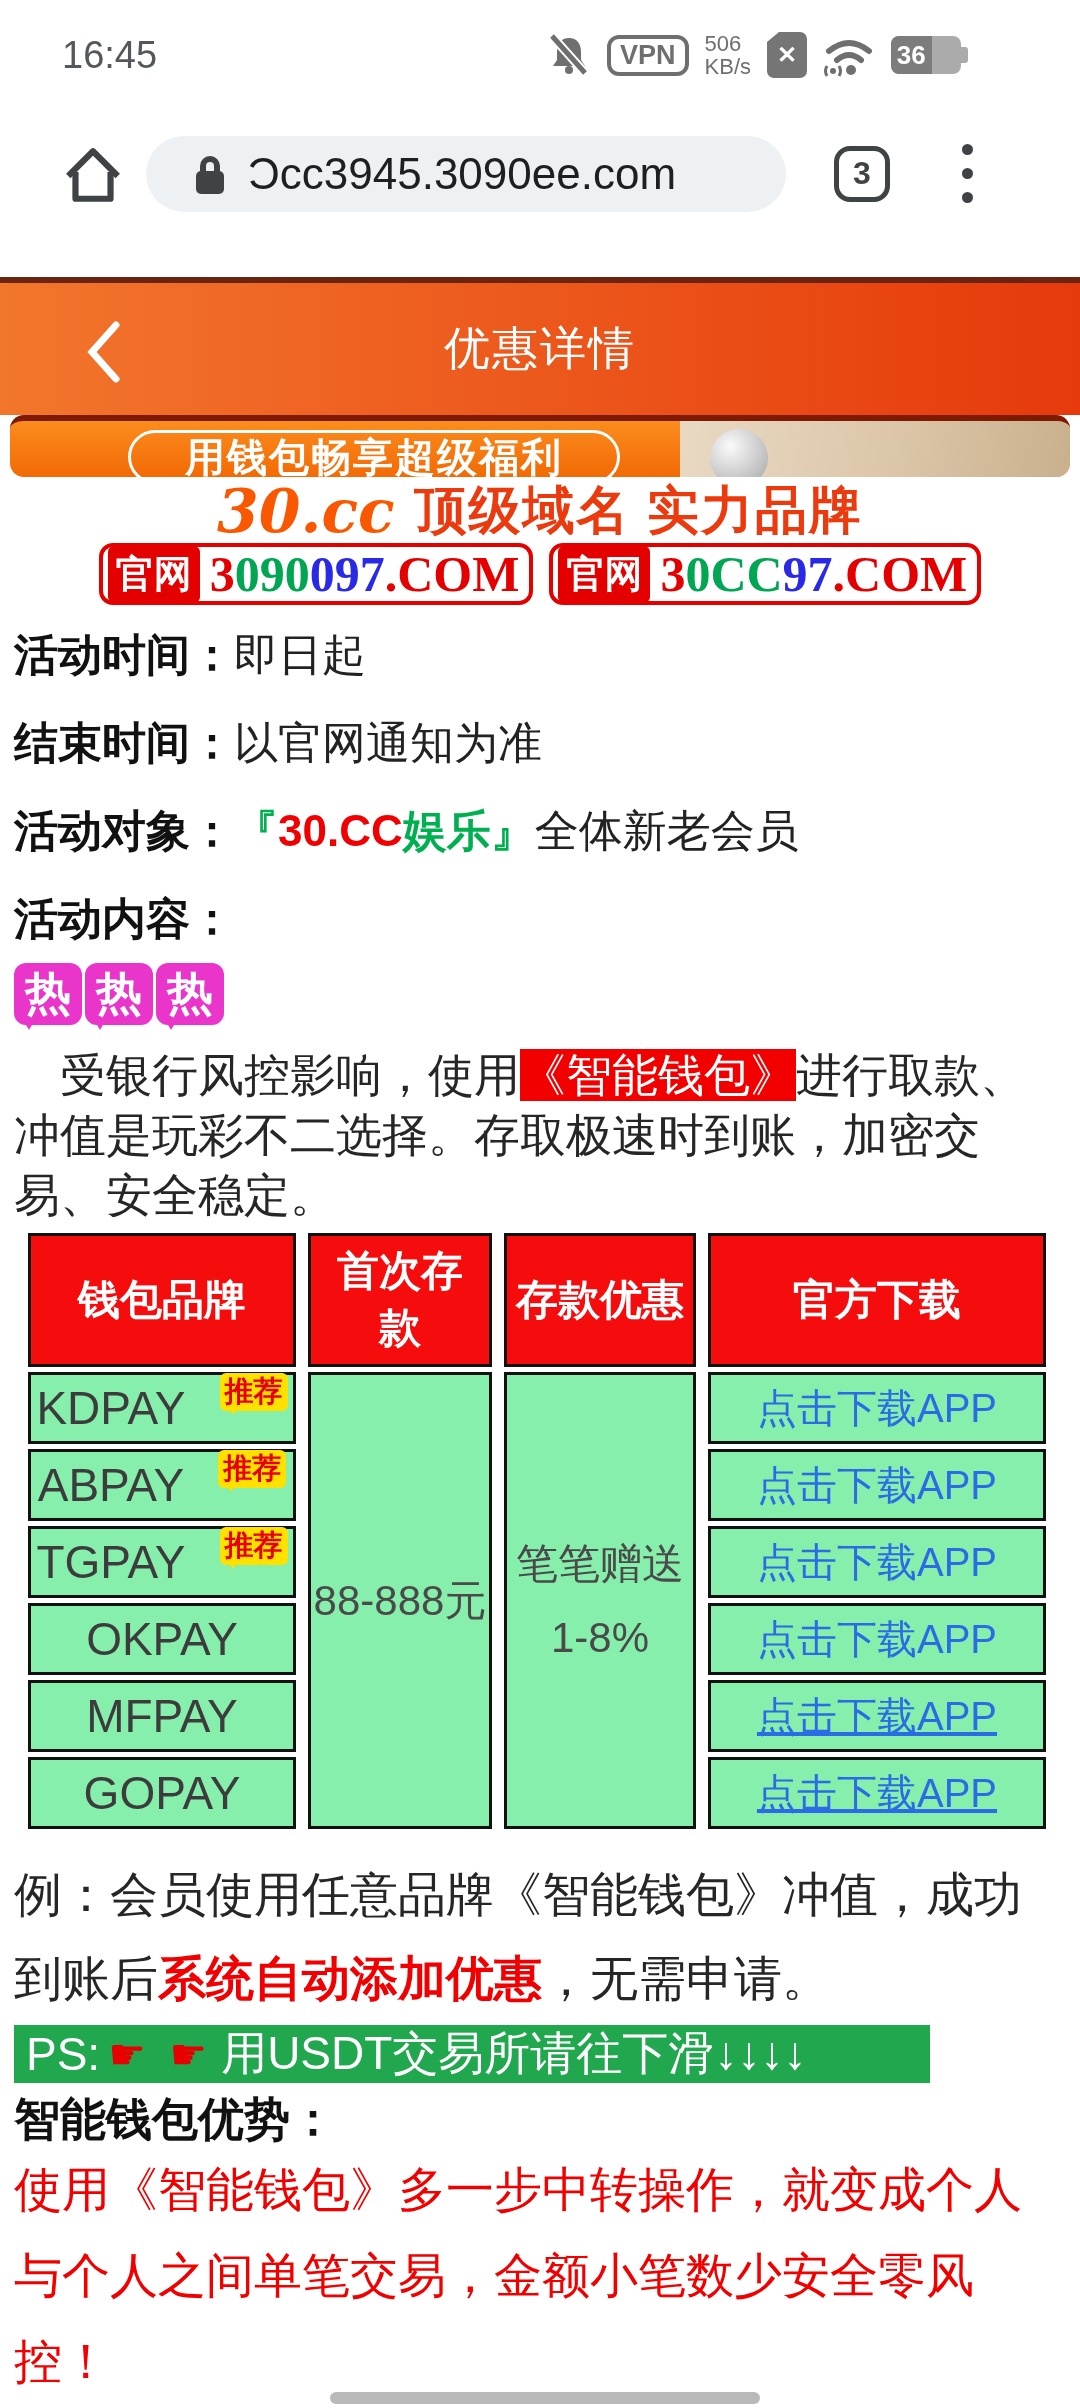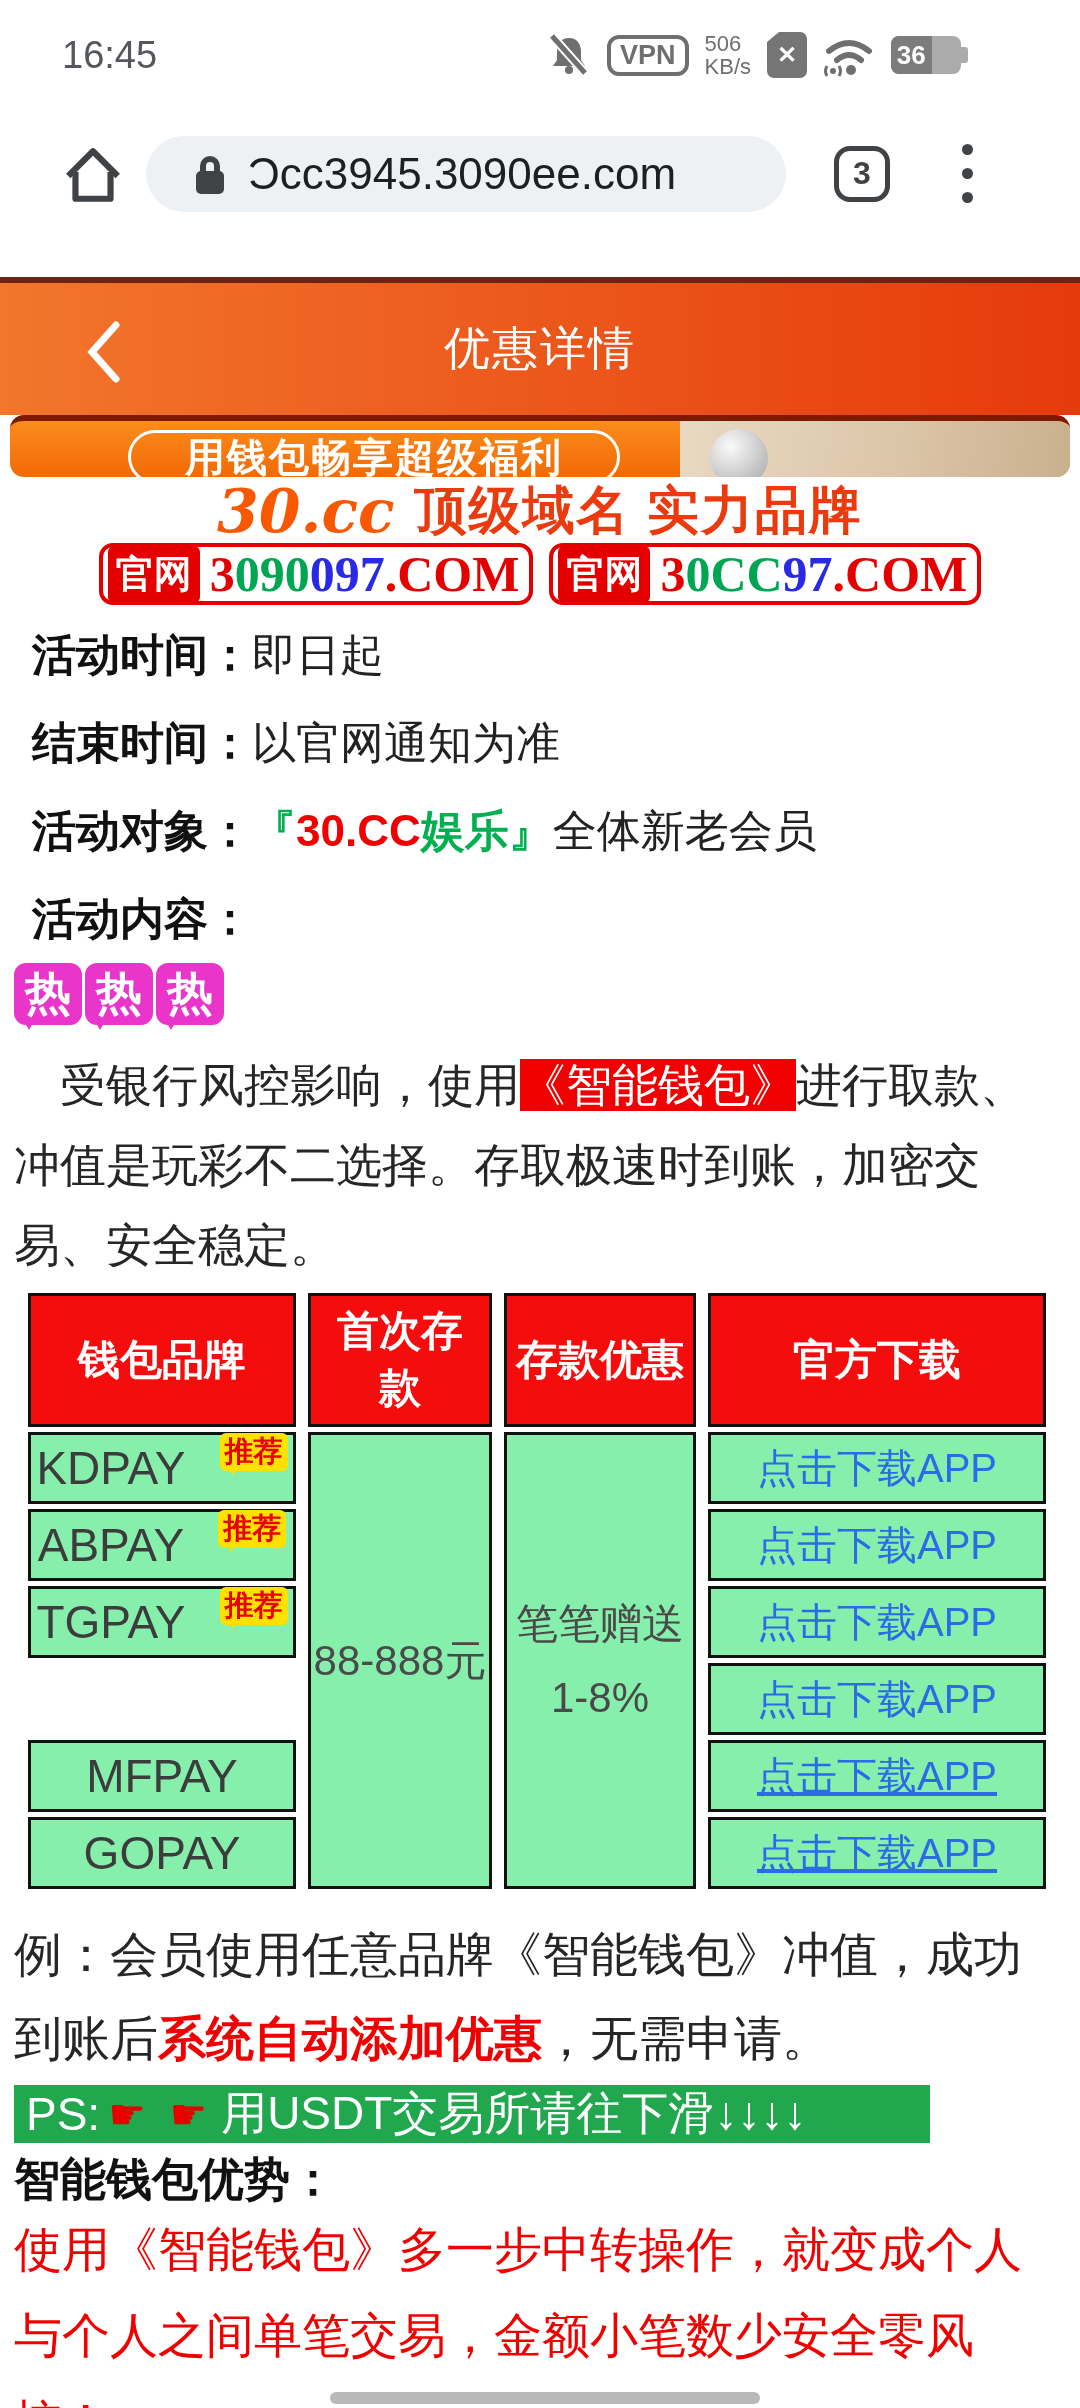--- a/index.html
+++ b/index.html
@@ -41,30 +41,30 @@
   .brand-tagline{font-size:52px;font-weight:800;color:#ea3a0e;letter-spacing:2px;}
   
   .domain-row{margin-top:4px;display:flex;justify-content:center;gap:16px;}
   .domain-badge{display:flex;align-items:center;gap:10px;border:4px solid #e50000;border-radius:14px;background:#fff;padding:3px 10px 3px 5px;height:62px;}
   .domain-label{background:#e50000;color:#fff;font-weight:700;font-size:38px;padding:3px 8px;border-radius:6px;}
   .domain-text{font-family:"Liberation Serif",serif;font-weight:700;font-size:50px;white-space:nowrap;}
   
   .info{margin:0 14px;}
   .info-line{font-size:44px;line-height:52px;color:#222;}
   .il1{margin-top:24px;} .il2,.il3,.il4{margin-top:36px;}
-  .info-label{font-weight:800;color:#111;margin-left:18px;}
+  .info-label{font-weight:800;color:#111;}
   .green-t{color:#00b050;font-weight:700;}
   .red-t{color:#f00000;font-weight:700;}
   
   .hot-line{display:flex;align-items:flex-start;margin:18px 0 0 14px;height:78px;}
   .hot-badge{position:relative;display:inline-flex;align-items:center;justify-content:center;width:68px;height:62px;background:#ea35cb;color:#fff;font-size:46px;font-weight:700;border-radius:12px;margin-right:3px;}
   .hot-badge::after{content:'';position:absolute;left:8px;bottom:-12px;border:7px solid transparent;border-top:12px solid #ea35cb;}
   .hot-title{background:#f20000;color:#fff;font-size:48px;font-weight:700;padding:9px 12px;margin-left:1px;}
   
-  .para1{margin:4px 14px 0;font-size:46px;line-height:80px;color:#262626;text-indent:46px;}
+  .para1{margin:4px 14px 0;font-size:46px;line-height:60px;color:#262626;text-indent:46px;}
   .hl-red{background:#f20000;color:#fff;}
   .example{margin:24px 14px 0;font-size:48px;line-height:84px;color:#262626;}
   
   .wallet-table{display:grid;grid-template-columns:268px 184px 192px 338px;grid-template-rows:134px repeat(6,72px);gap:5px 12px;margin:8px 28px 0;}
   .th{background:#f50d0d;border:3px solid #111;color:#fff;font-weight:700;font-size:42px;display:flex;align-items:center;justify-content:center;text-align:center;line-height:1.35;padding:0 8px;}
   .td{border:3px solid #111;display:flex;align-items:center;justify-content:center;background:#86efac;gap:32px;}
   .td-brand{font-size:46px;color:#3c3c3c;}
   .rec{position:relative;top:-16px;margin-left:2px;background:#ffe100;color:#e80000;font-weight:700;font-size:29px;line-height:1.1;padding:3px 5px;border-radius:6px;}
   .rec::after{content:'';position:absolute;left:7px;bottom:-10px;border:6px solid transparent;border-top:10px solid #ffe100;}
   .td-tall{grid-row:2/8;font-size:42px;color:#4a4a4a;text-align:center;line-height:1.75;flex-direction:column;}
@@ -200,20 +200,23 @@
       <span class="rec">推荐</span>
     </div>
   <div class="td td-brand r3 c1">
       <span>ABPAY</span>
       <span class="rec">推荐</span>
     </div>
   <div class="td td-brand r4 c1">
       <span>TGPAY</span>
       <span class="rec">推荐</span>
     </div>
+  <div class="td td-brand r5 c1">
+      <span>OKPAY</span>
+    </div>
   <div class="td td-brand r6 c1">
       <span>MFPAY</span>
     </div>
   <div class="td td-brand r7 c1">
       <span>GOPAY</span>
     </div>
 
   <div class="td td-tall c2">88-888元</div>
   <div class="td td-tall c3">笔笔赠送1-8%</div>
 

